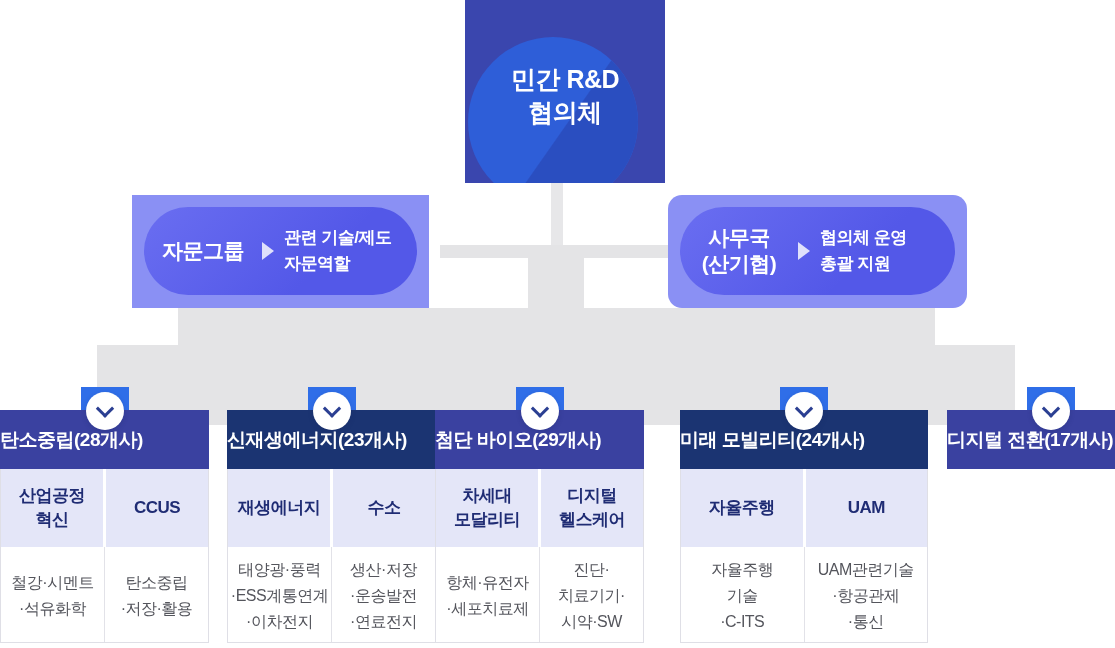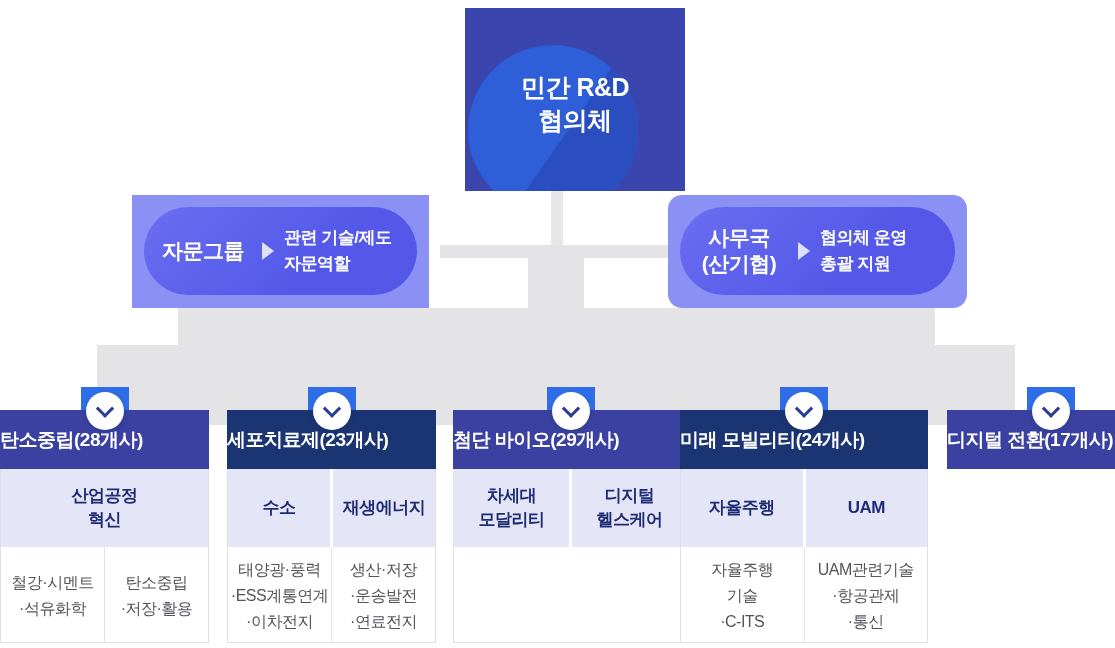--- a/index.html
+++ b/index.html
@@ -9,21 +9,21 @@
 
   
   .conn { position:absolute; background:#e4e4e6; }
   .stem-top        { left:551px; top:174px; width:12px; height:78px; background:#e7e7e9; }
   .crossbar        { left:440px; top:245px; width:232px; height:13px; }
   .center-block    { left:528px; top:245px; width:56px; height:66px; }
   .band-upper      { left:178px; top:308px; width:757px; height:38px; }
   .band-lower      { left:97px;  top:345px; width:918px; height:80px; }
 
   
-  .root-box { position:absolute; left:465px; top:8px; width:220px; height:183px;
+  .root-box { position:absolute; left:465px; top:0; width:200px; height:183px;
               background:#3a46ae; overflow:hidden;padding-left:32px; }
   .root-circle { position:absolute; left:3px; top:37px; width:170px; height:170px;
                  border-radius:50%; background:#2e5ed8; overflow:hidden; }
   .root-circle::after { content:""; position:absolute; inset:0;
                  background:linear-gradient(125deg, rgba(0,0,0,0) 55%, #2a4ec0 55.5%); }
   .root-title { position:absolute; left:0; top:63px; width:100%; text-align:center;
                 color:#ffffff; font-size:25px; font-weight:bold; line-height:33px;
                 white-space:pre-line; z-index:2; letter-spacing:-0.5px; }
 
   
@@ -38,21 +38,21 @@
   .tri-icon { width:0; height:0; border-left:12px solid #dfe1fb;
               border-top:9px solid transparent; border-bottom:9px solid transparent;
               flex:0 0 auto; margin:0 10px 0 0; }
   .pill-role { color:#ffffff; font-size:17px; font-weight:600; line-height:26px;
                white-space:pre-line; letter-spacing:-0.5px; }
 
   
   .column { position:absolute; top:387px; height:261px; }
   .col-1 { left:0;     width:209px; }
   .col-2 { left:227px; width:209px; }
-  .col-3 { left:453px; width:235px; }
+  .col-3 { left:435px; width:209px; }
   .col-4 { left:680px; width:248px; }
   .col-5 { left:947px; width:207px; }
 
   .expand-square { position:absolute; left:50%; top:0; transform:translateX(-50%);
                    width:48px; height:24px; background:#2f6ee8; z-index:1; }
   .chev-btn { position:absolute; left:50%; top:5px; transform:translateX(-50%);
               width:38px; height:38px; border-radius:50%; background:#ffffff; z-index:4;
               box-shadow:0 2px 5px rgba(25,35,90,.22); border:none; cursor:pointer; }
   .chev-icon { position:absolute; left:50%; top:50%; width:13px; height:13px;
                border-right:3.5px solid #2b3f92; border-bottom:3.5px solid #2b3f92;
@@ -116,40 +116,41 @@
   <div class="column col-1">
     <div class="expand-square"></div>
     <button class="chev-btn">
       <span class="chev-icon"></span>
     </button>
     <div class="sector-header hdr-indigo">탄소중립(28개사)</div>
     <div class="col-body">
       <div class="sub-row">
         <div class="sub-cell">산업공정
 혁신</div>
+        <div class="sub-cell">CCUS</div>
       </div>
       <div class="detail-row">
         <div class="detail-cell">철강·시멘트
 ·석유화학</div>
         <div class="detail-cell">탄소중립
 ·저장·활용</div>
       </div>
     </div>
   </div>
 
   <div class="column col-2">
     <div class="expand-square"></div>
     <button class="chev-btn">
       <span class="chev-icon"></span>
     </button>
-    <div class="sector-header hdr-navy">세포치료제(23개사)</div>
-    <div class="col-body">
-      <div class="sub-row">
+    <div class="sector-header hdr-navy">신재생에너지(23개사)</div>
+    <div class="col-body">
+      <div class="sub-row">
+        <div class="sub-cell">재생에너지</div>
         <div class="sub-cell">수소</div>
-        <div class="sub-cell">재생에너지</div>
       </div>
       <div class="detail-row">
         <div class="detail-cell">태양광·풍력
 ·ESS계통연계
 ·이차전지</div>
         <div class="detail-cell">생산·저장
 ·운송발전
 ·연료전지</div>
       </div>
     </div>
@@ -161,20 +162,27 @@
       <span class="chev-icon"></span>
     </button>
     <div class="sector-header hdr-indigo">첨단 바이오(29개사)</div>
     <div class="col-body">
       <div class="sub-row">
         <div class="sub-cell">차세대
 모달리티</div>
         <div class="sub-cell">디지털
 헬스케어</div>
       </div>
+      <div class="detail-row">
+        <div class="detail-cell">항체·유전자
+·세포치료제</div>
+        <div class="detail-cell">진단·
+치료기기·
+시약·SW</div>
+      </div>
     </div>
   </div>
 
   <div class="column col-4">
     <div class="expand-square"></div>
     <button class="chev-btn">
       <span class="chev-icon"></span>
     </button>
     <div class="sector-header hdr-navy">미래 모빌리티(24개사)</div>
     <div class="col-body">

